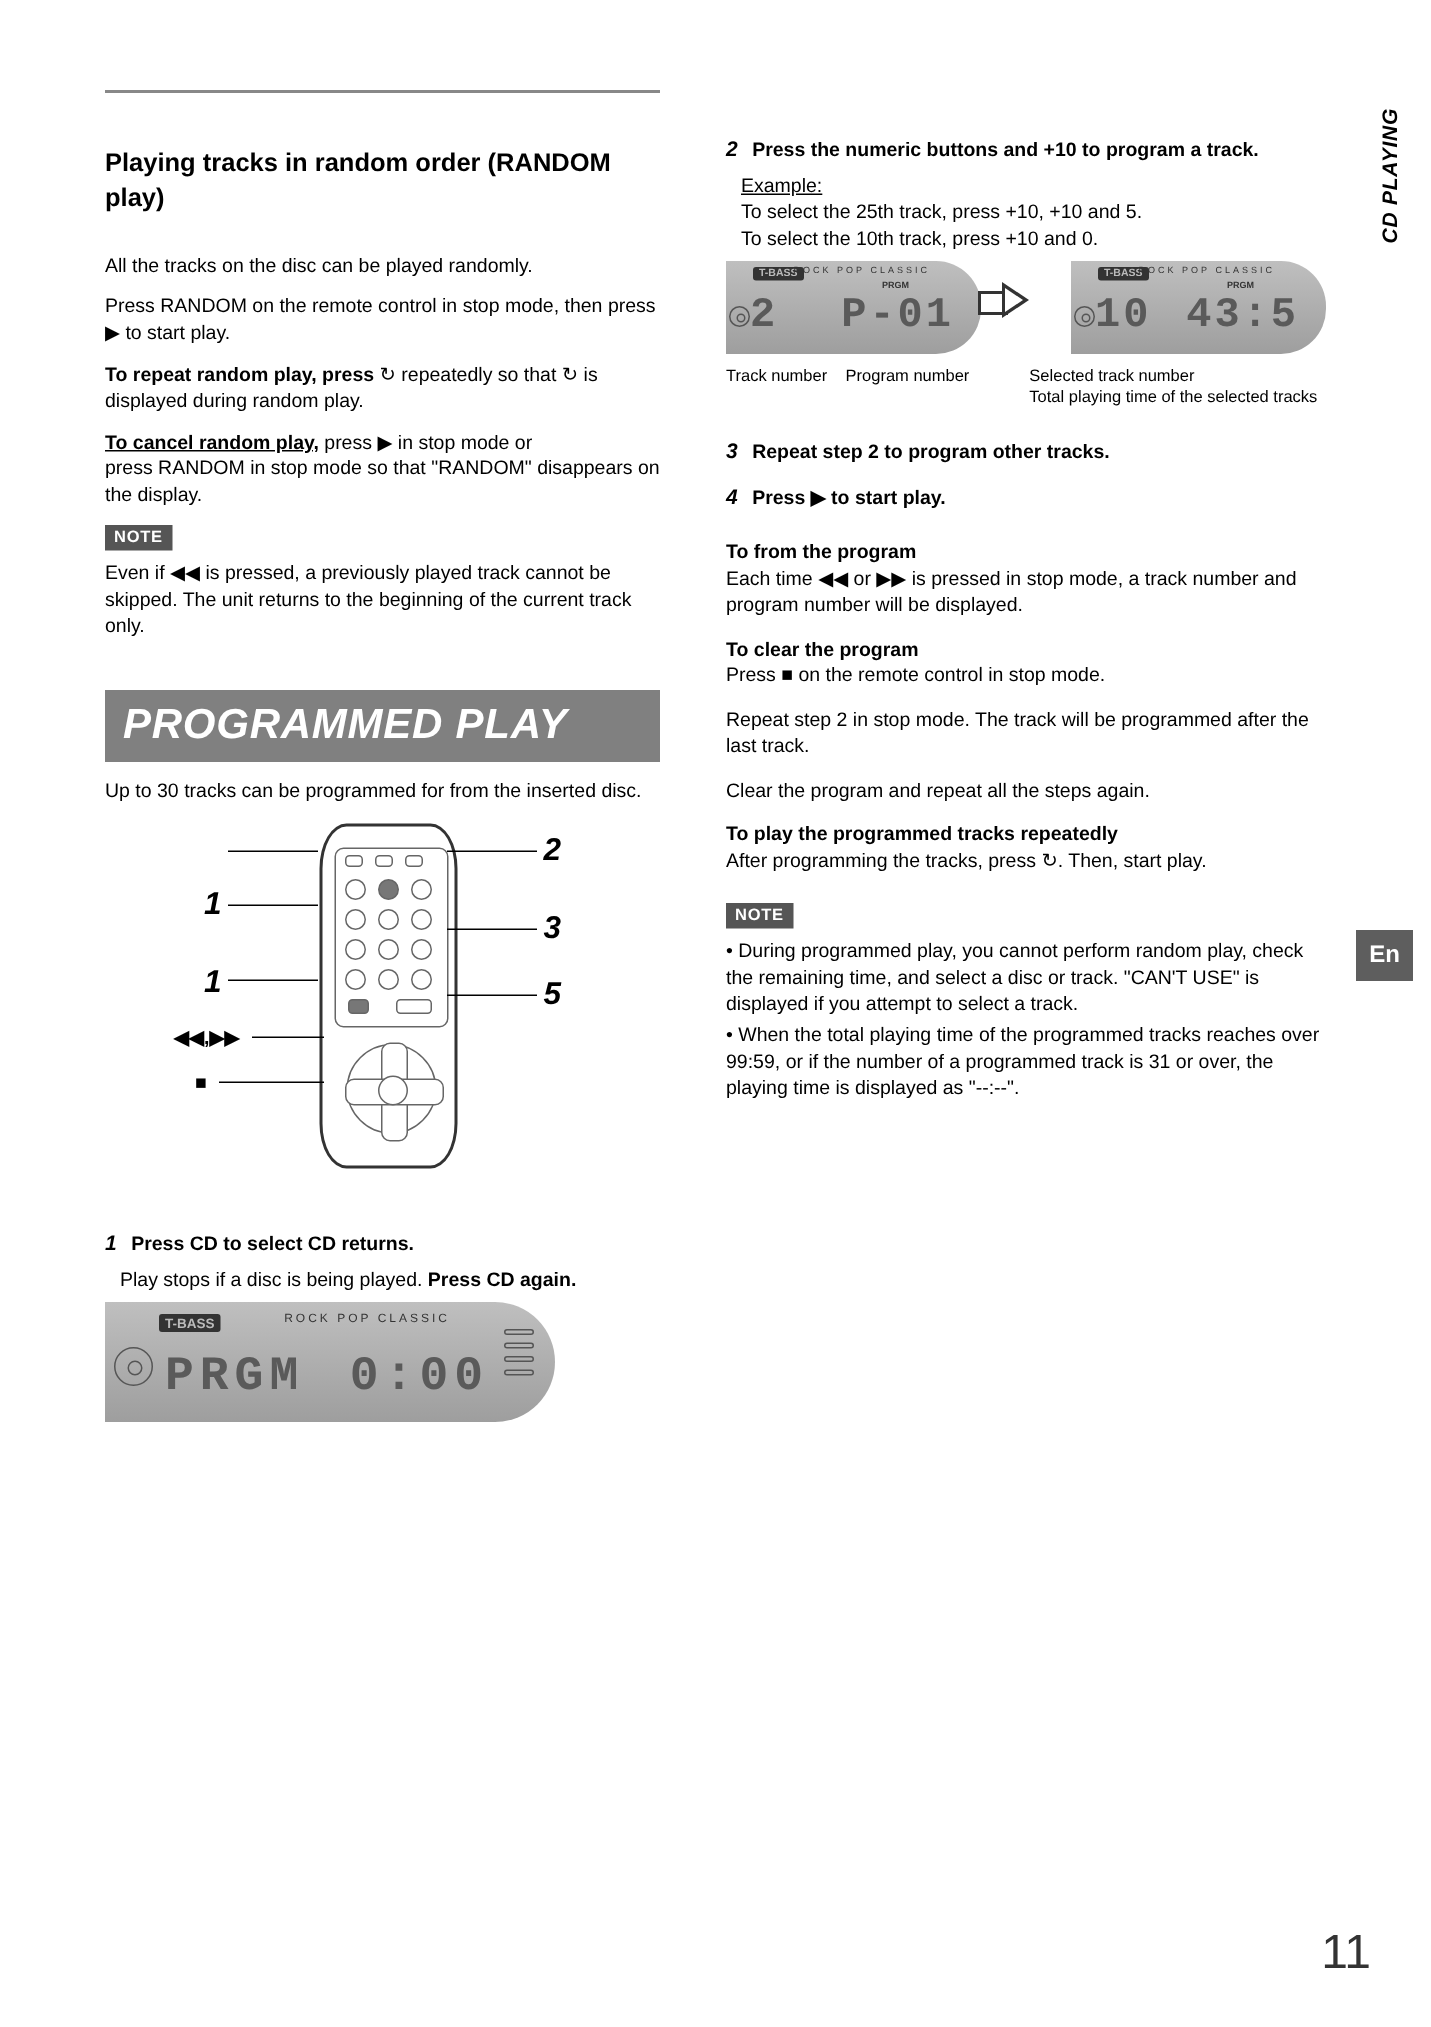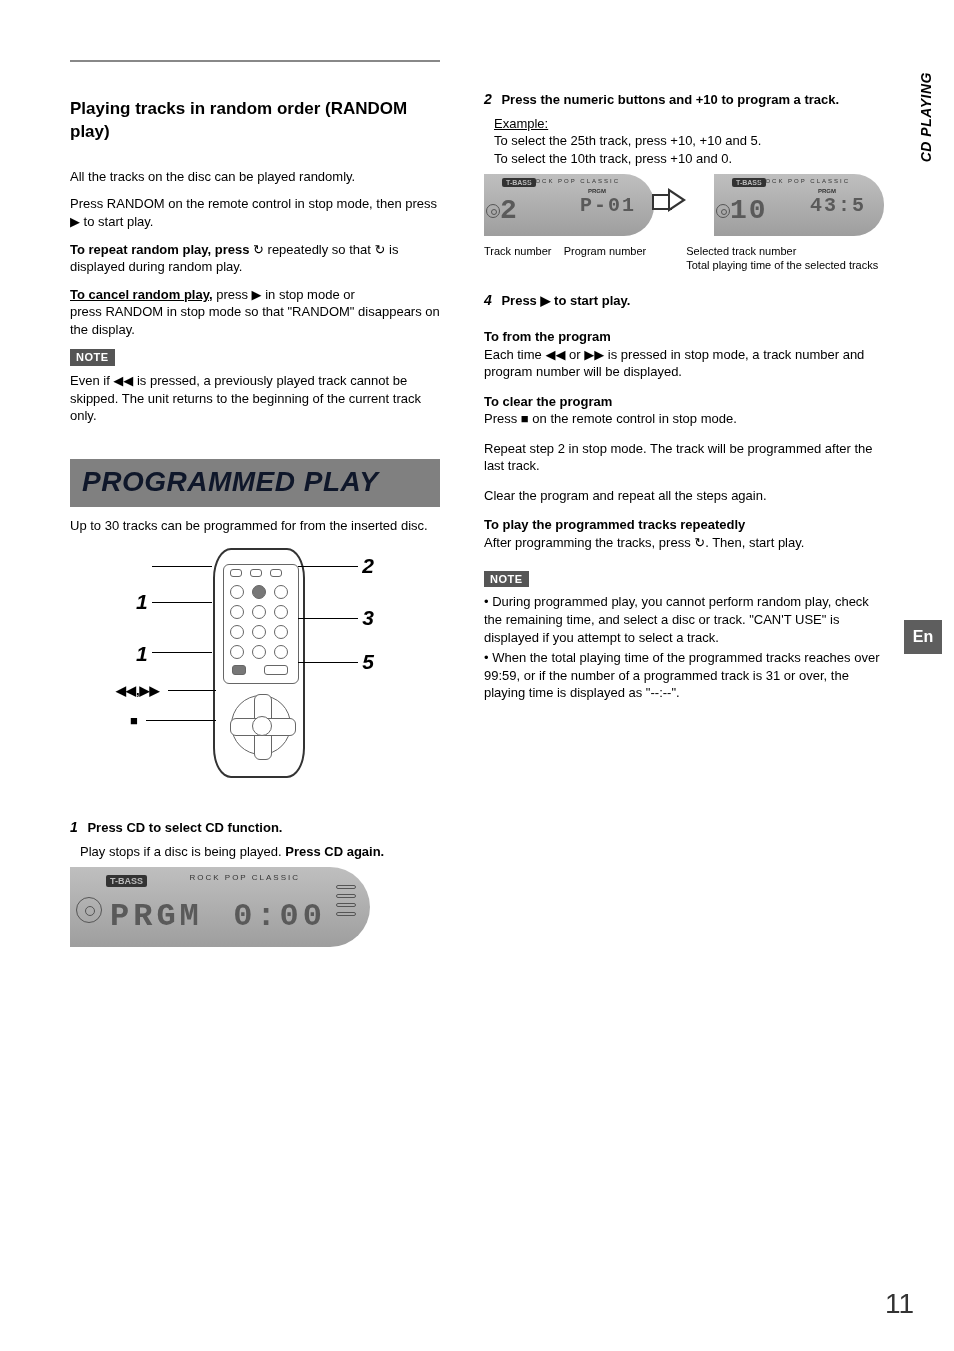--- a/index.html
+++ b/index.html
@@ -38,21 +38,21 @@
     color: #fff;
     font-weight: 700;
     font-size: 16px;
     text-align: center;
     line-height: 34px;
   }
   .page-num {
     position: absolute;
     right: 40px;
     bottom: 28px;
-    font-size: 28px;
+    font-size: 32px;
     color: #333;
   }
 
   .cols { display: flex; gap: 36px; }
   .col { flex: 1 1 0; }
 
   h2.section-title {
     font-weight: 700;
     font-size: 17px;
     margin-bottom: 24px;
@@ -60,21 +60,21 @@
   }
   .para { margin-bottom: 10px; }
   .ind { padding-left: 10px; }
   .italic { font-style: italic; }
   .underline { text-decoration: underline; }
 
   .sym { font-family: Arial, sans-serif; }
 
   .banner {
     background: #808080;
-    color: #0f172a;
+    color: #ffffff;
     font-style: italic;
     font-weight: 800;
     font-size: 28px;
     padding: 4px 12px 6px 12px;
     display: inline-block;
     width: 370px;
     margin-top: 24px;
     margin-bottom: 10px;
     letter-spacing: 0.5px;
   }
@@ -139,21 +139,21 @@
     position:absolute; left:18px; top:4px; font-size:7px; font-weight:700;
     background:#333; color:#bbb; padding:0 4px; border-radius:2px;
   }
   .lcd .geq-labels { position:absolute; right:34px; top:3px; font-size:6px; font-weight:400; letter-spacing:2px; }
   .lcd .prgm-small { position:absolute; right:48px; top:13px; font-size:6px; font-weight:700; }
   .lcd .seg {
     position:absolute; font-family: "Courier New", monospace; font-weight:700;
     color:#5a5a5a; letter-spacing:2px;
   }
   .lcd .seg.track { left:16px; top:18px; font-size:28px; }
-  .lcd .seg.time  { right:18px; top:18px; font-size:20px; }
+  .lcd .seg.time  { right:18px; top:18px; font-size:28px; }
   .lcd .disc-icon { position:absolute; left:2px; top:30px; width:14px; height:14px; border:1px solid #555; border-radius:50%; }
   .lcd .disc-icon::after { content:""; position:absolute; left:4px; top:4px; width:4px; height:4px; border:1px solid #555; border-radius:50%; }
 
   .lcd.big .seg.main { left:40px; top:28px; font-size:32px; letter-spacing:4px; }
   .lcd.big .seg.sub  { right:44px; top:28px; font-size:32px; letter-spacing:4px; }
   .lcd.big .tbass { left:36px; top:8px; font-size:9px; }
   .lcd.big .geq-labels { right:70px; top:6px; font-size:8px; }
   .lcd.big .bars { position:absolute; right:14px; top:18px; }
   .lcd.big .bars div { width:20px; height:4px; border:1px solid #555; border-radius:2px; margin-bottom:5px; }
   .lcd.big .disc2 { position:absolute; left:6px; top:30px; width:26px; height:26px; border:1px solid #555; border-radius:50%;}
@@ -272,21 +272,21 @@
         <div class="lead" style="left:82px; top:54px; width:60px;"></div>
         <div class="lead" style="right:90px; top:70px; width:60px;"></div>
         <div class="lead" style="left:82px; top:104px; width:60px;"></div>
         <div class="lead" style="right:90px; top:114px; width:60px;"></div>
         <div class="lead" style="left:98px; top:142px; width:48px;"></div>
         <div class="lead" style="left:76px; top:172px; width:70px;"></div>
       </div>
 
       <div class="step-line mb6">
         <span class="n italic">1</span>
-        <span class="bold">Press CD to select CD function.</span>
+        <span class="bold">Press CD to select CD returns.</span>
       </div>
       <div class="ind mb6">
         <span>Play stops if a disc is being played.</span>
         <span class="bold">Press CD again.</span>
       </div>
 
       <div class="lcd big">
         <div class="tbass">T-BASS</div>
         <div class="geq-labels">ROCK   POP   CLASSIC</div>
         <div class="disc2"></div>
@@ -342,20 +342,24 @@
         <div>
           <span>Track number</span> &nbsp;&nbsp;
           <span>Program number</span>
         </div>
         <div>
           <span>Selected track number</span><br>
           <span>Total playing time of the selected tracks</span>
         </div>
       </div>
 
+      <div class="step-line mb12">
+        <span class="n italic">3</span>
+        <span class="bold">Repeat step 2 to program other tracks.</span>
+      </div>
 
       <div class="step-line mb18">
         <span class="n italic">4</span>
         <span class="bold">Press <span class="sym">▶</span> to start play.</span>
       </div>
 
       <div class="bold">To from the program</div>
       <div class="mb12">
         Each time <span class="sym">◀◀</span> or <span class="sym">▶▶</span> is pressed in stop mode, a track number and program number will be displayed.
       </div>

